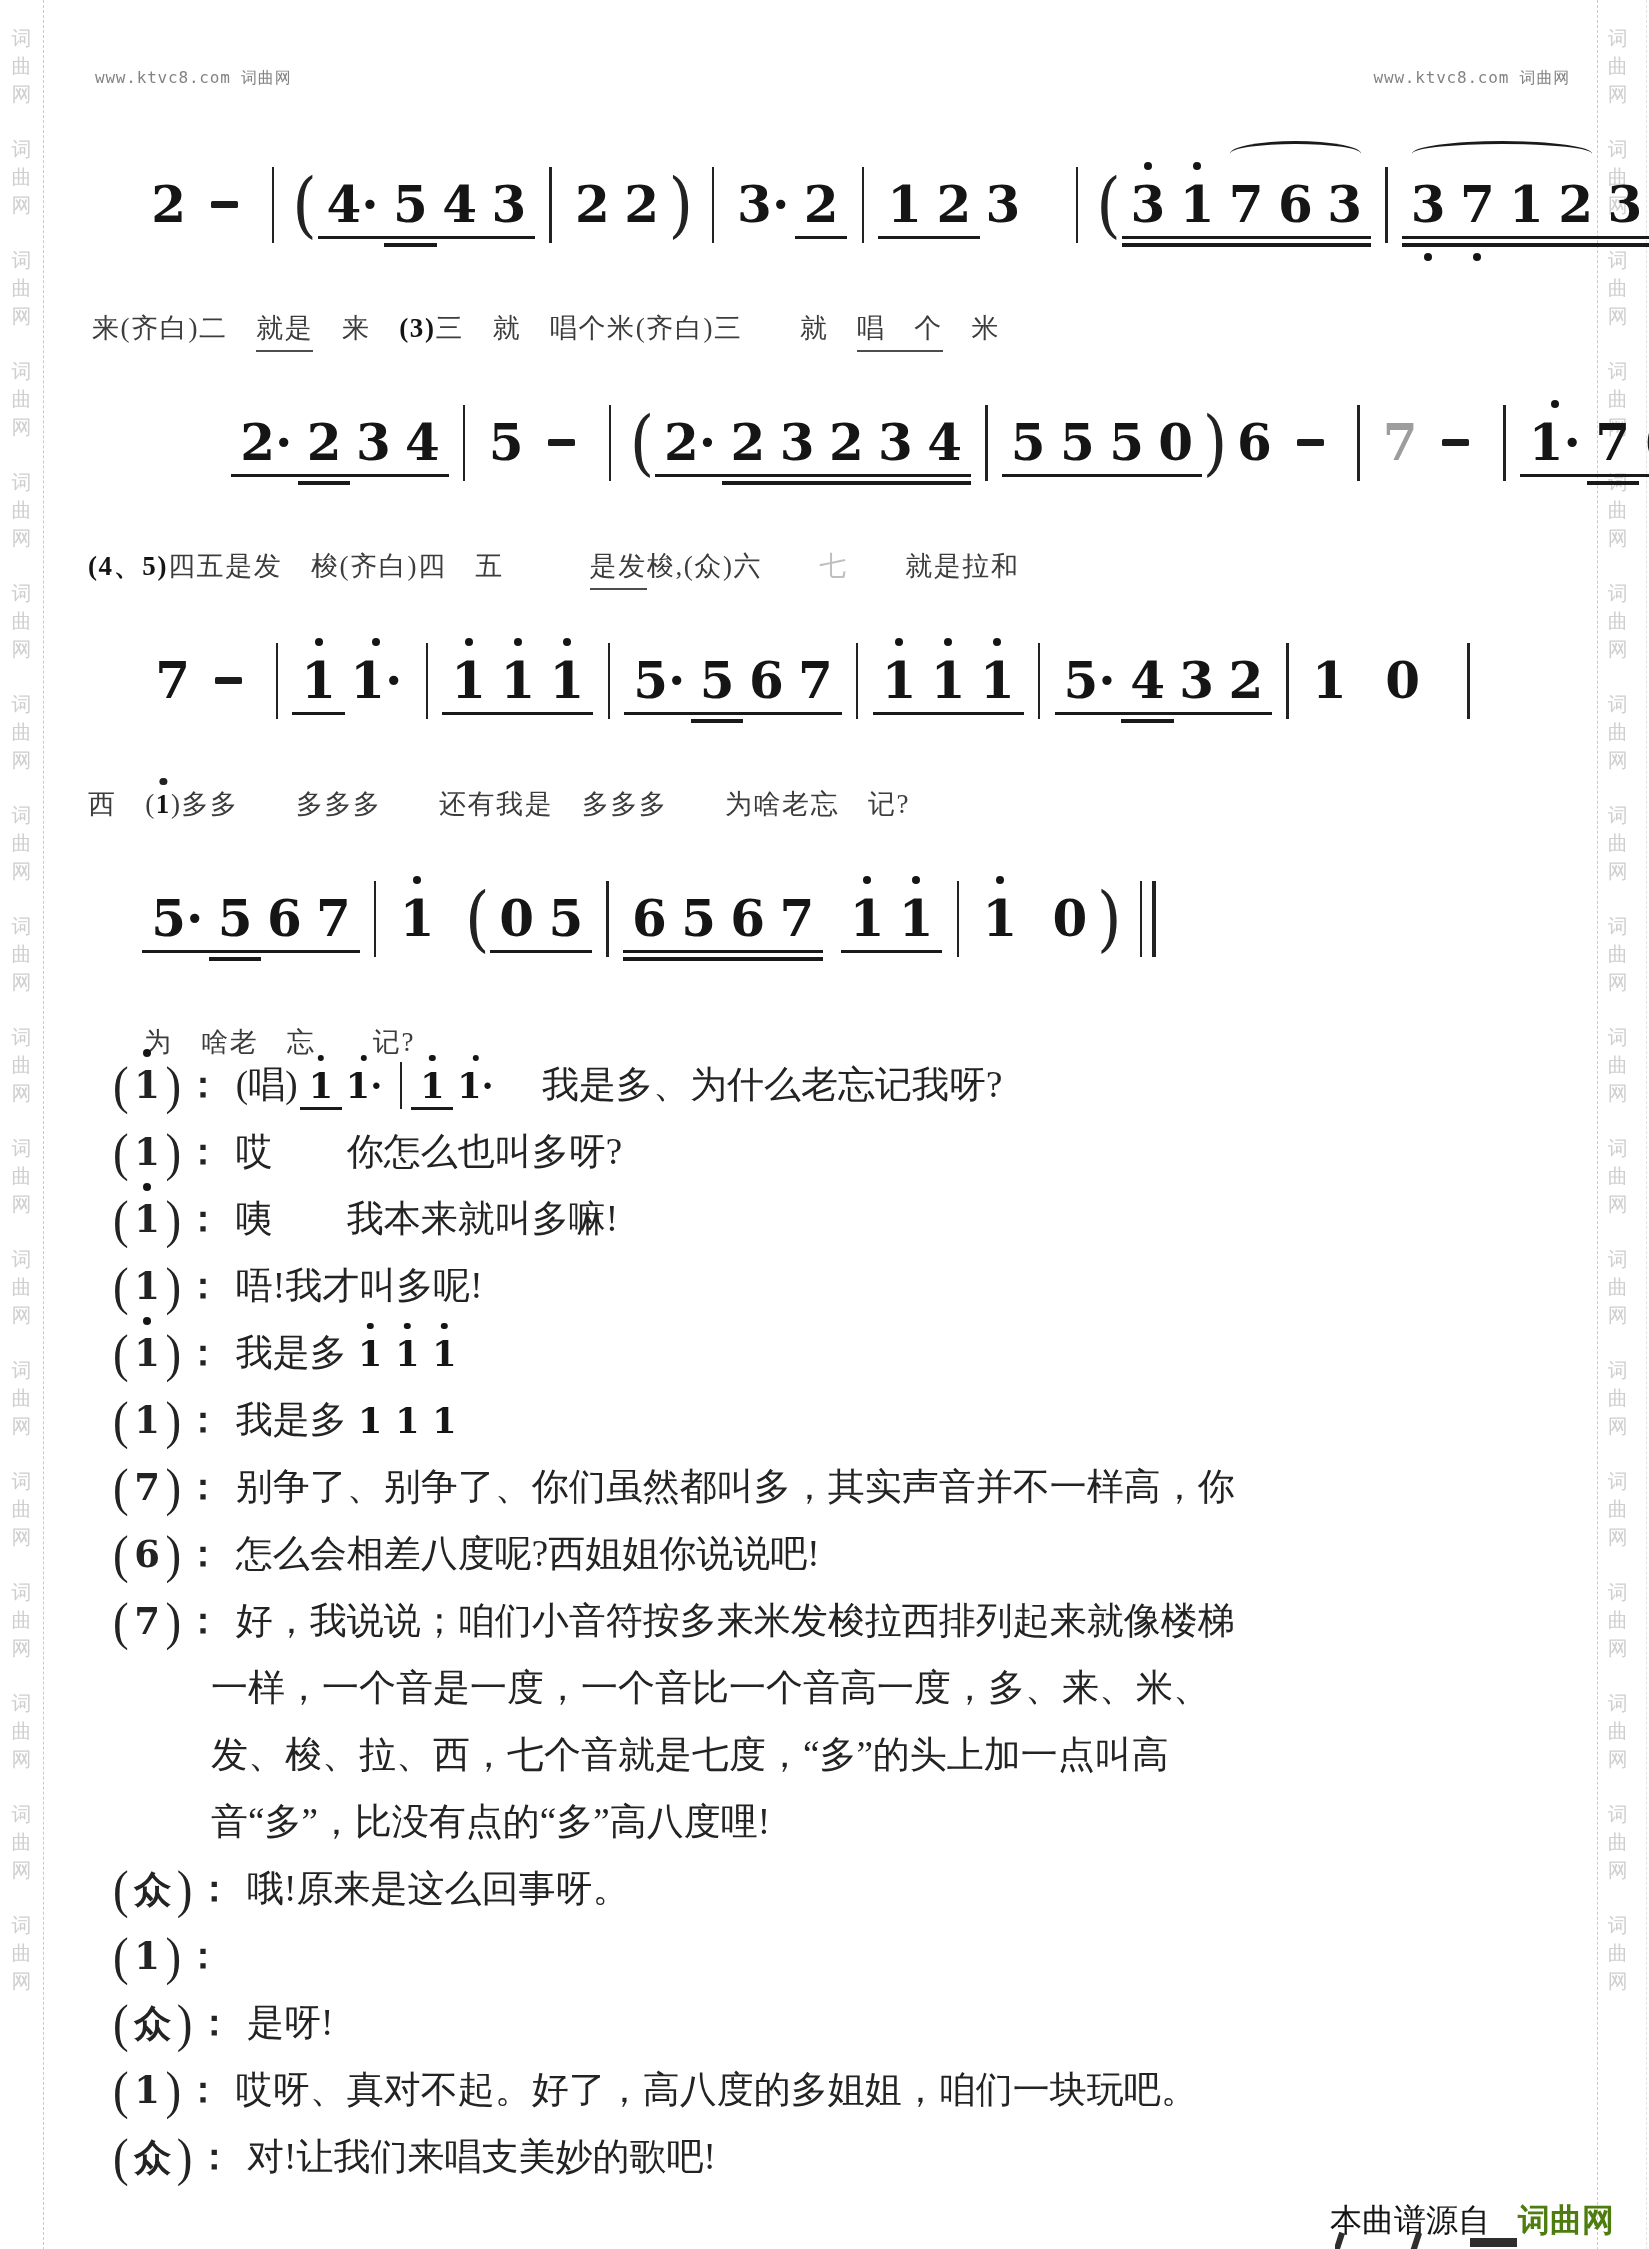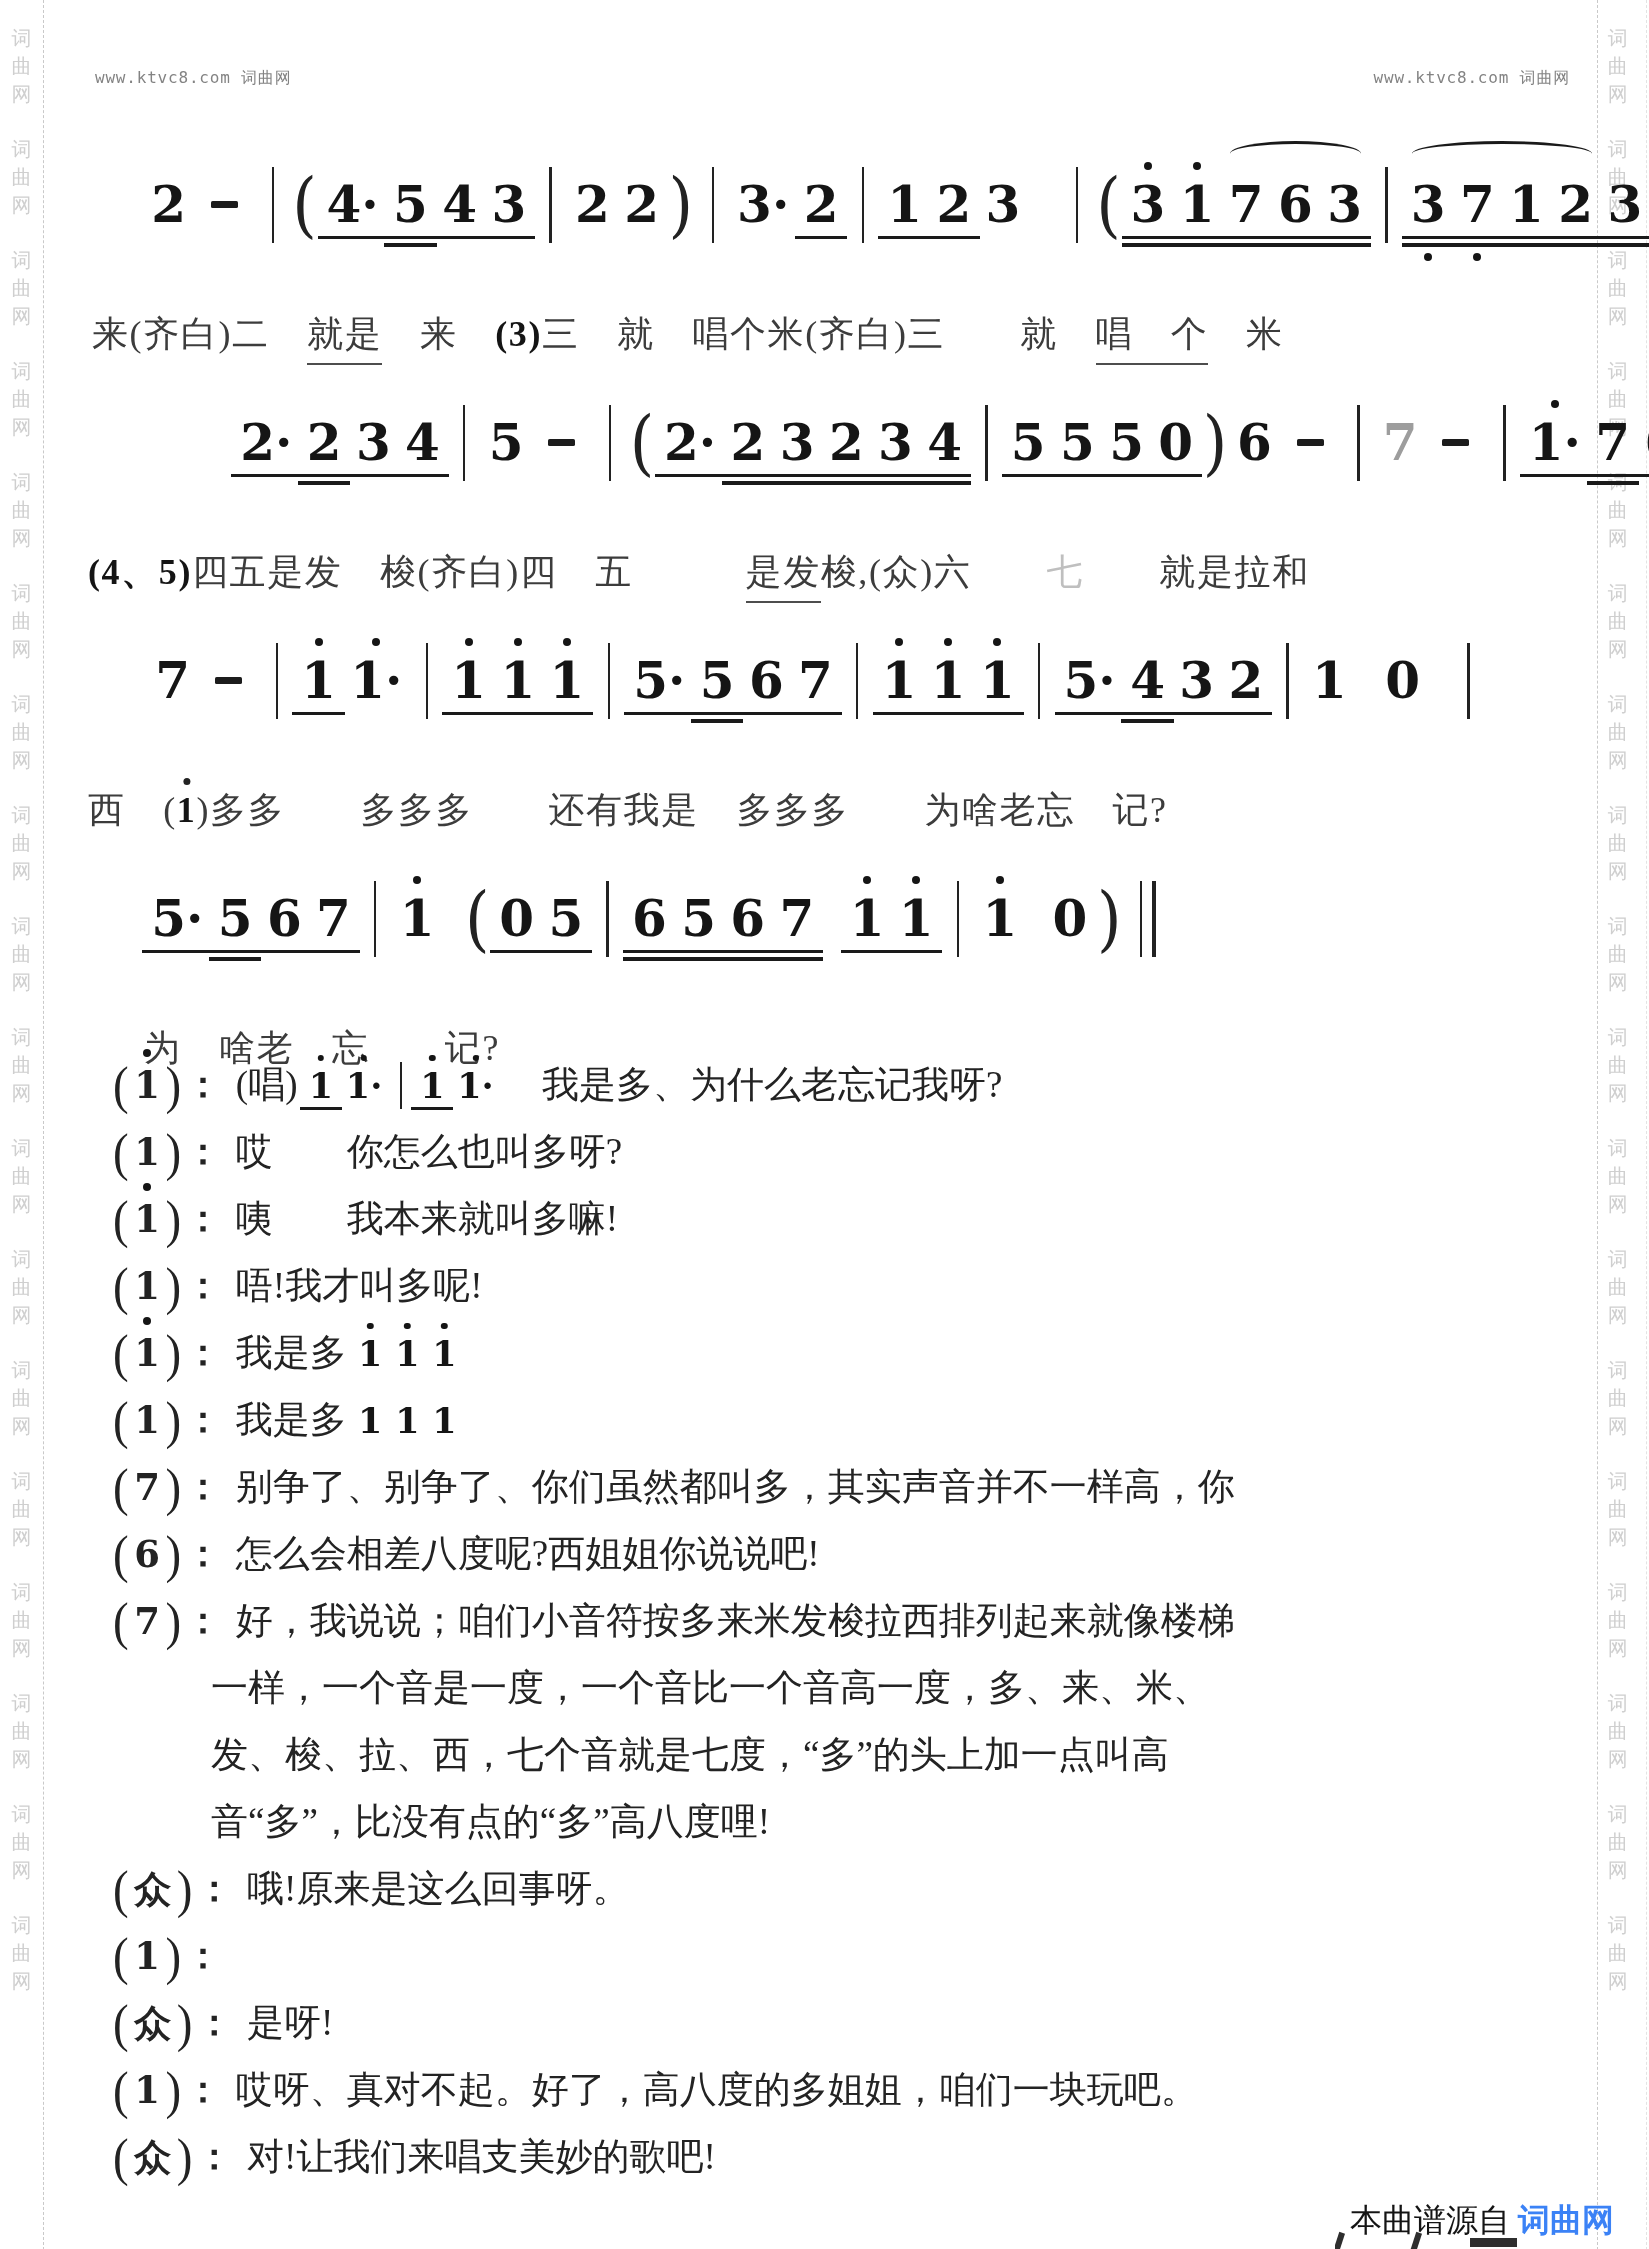--- a/index.html
+++ b/index.html
@@ -40,21 +40,21 @@
   .bar{width:2.4px;height:76px;background:#222;margin:0 16px;flex:none;}
   .bar.dbl{width:10.5px;background:none;border-left:2.4px solid #222;border-right:4.8px solid #222;height:76px;}
   .dashsym{width:27px;height:7.2px;background:#1c1c1c;margin:0 17.7px;flex:none;border-radius:1.6px;}
   .paren{font-size:63px;font-weight:400;font-family:"DejaVu Serif",serif;transform:scaleY(1.12);
          margin:0 2.4px;line-height:1;color:#222;flex:none;}
   .slurgrp{display:flex;position:relative;align-items:center;flex:none;}
   .arc{position:absolute;top:-39px;left:8px;right:8px;height:22.5px;border-top:3.2px solid #1a1a1a;
        border-radius:100% 100% 0 0;}
   .gap{flex:none;}
 
-  .lyr{font-size:36px;color:#3c3c3c;margin-top:58px;letter-spacing:1.6px;white-space:nowrap;height:48px;}
+  .lyr{font-size:27px;color:#3c3c3c;margin-top:58px;letter-spacing:1.6px;white-space:nowrap;height:48px;}
   .seg{display:inline-block;position:relative;}
   .seg.u{border-bottom:2.4px solid #4d4d4d;padding-bottom:4px;}
   .seg.bold{font-weight:700;color:#141414;}
   .seg.fade{color:#bfbfbf;}
   .seg i.dot{top:-11.3px;width:7.2px;height:7.2px;background:#222;}
 
   
   #dialogue{position:absolute;left:113px;right:80px;top:1060px;font-size:37px;color:#232323;}
   .dlg{margin-bottom:17px;white-space:nowrap;min-height:40px;display:flex;align-items:center;}
   .dlg.cont{padding-left:98px;}
@@ -64,21 +64,21 @@
   .spk .colon{margin:0 6.4px 0 3.2px;font-weight:700;}
   .notesrow{display:inline-flex;align-items:center;margin:0 4.8px;flex:none;}
   .note.small{font-size:35px;margin:0 6.4px;}
   .note.small i.dot.hi{top:-13px;width:6.4px;height:6.4px;}
   .note.small i.beam.b1{bottom:-7.2px;height:2.4px;}
   .notesrow .bar{height:47px;margin:0 11.3px;}
 
   
   #footer{position:absolute;right:35px;top:2199px;font-family:"DejaVu Sans",sans-serif;
           font-size:32px;color:#141414;white-space:nowrap;}
-  #footer .brand{color:#3b82f6;margin-left:8px;font-weight:700;}
+  #footer .brand{color:#4d7c0f;margin-left:28px;font-weight:700;}
   #pgmarks{position:absolute;left:1335px;top:2227px;width:185px;height:23px;overflow:hidden;}
   #pgmarks i{position:absolute;background:#2e2e2e;display:block;}
   #pgmarks i.m1{left:0;top:4.8px;width:5.6px;height:27px;transform:rotate(18deg);}
   #pgmarks i.m2{left:77px;top:4.8px;width:5.6px;height:27px;transform:rotate(18deg);}
   #pgmarks i.m3{left:135px;top:11.3px;width:47px;height:8.8px;}
 </style>
 </head>
 <body>
 
 <div class="sidecol" id="side-left">

